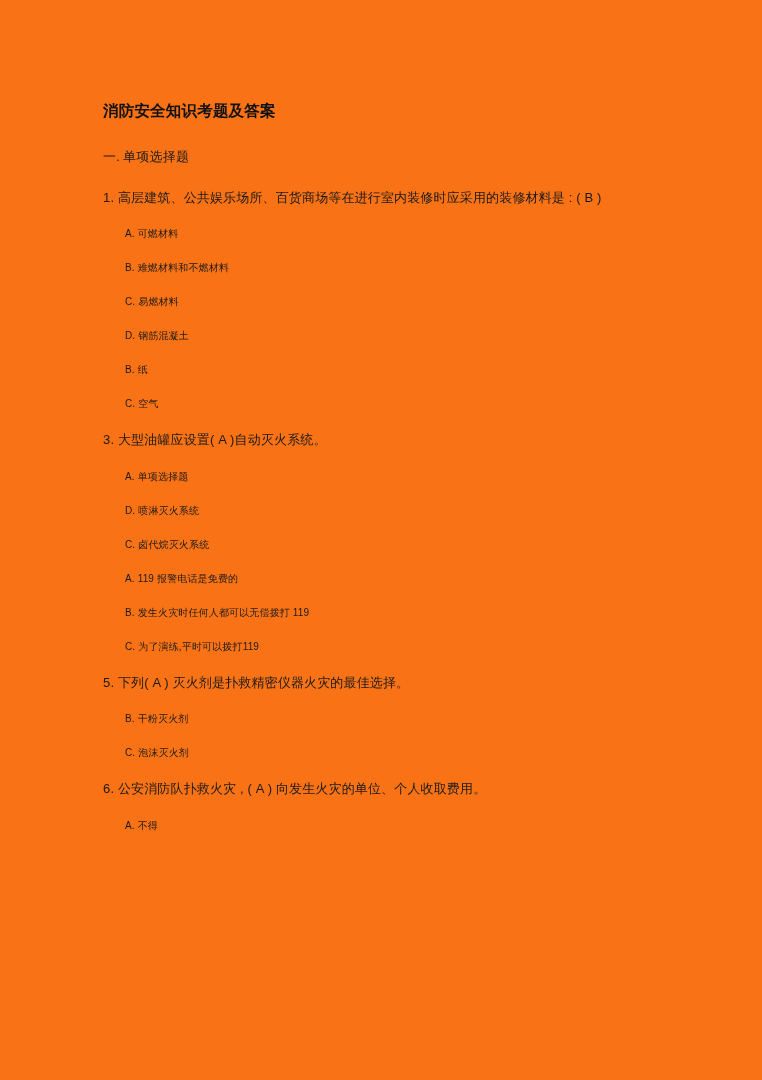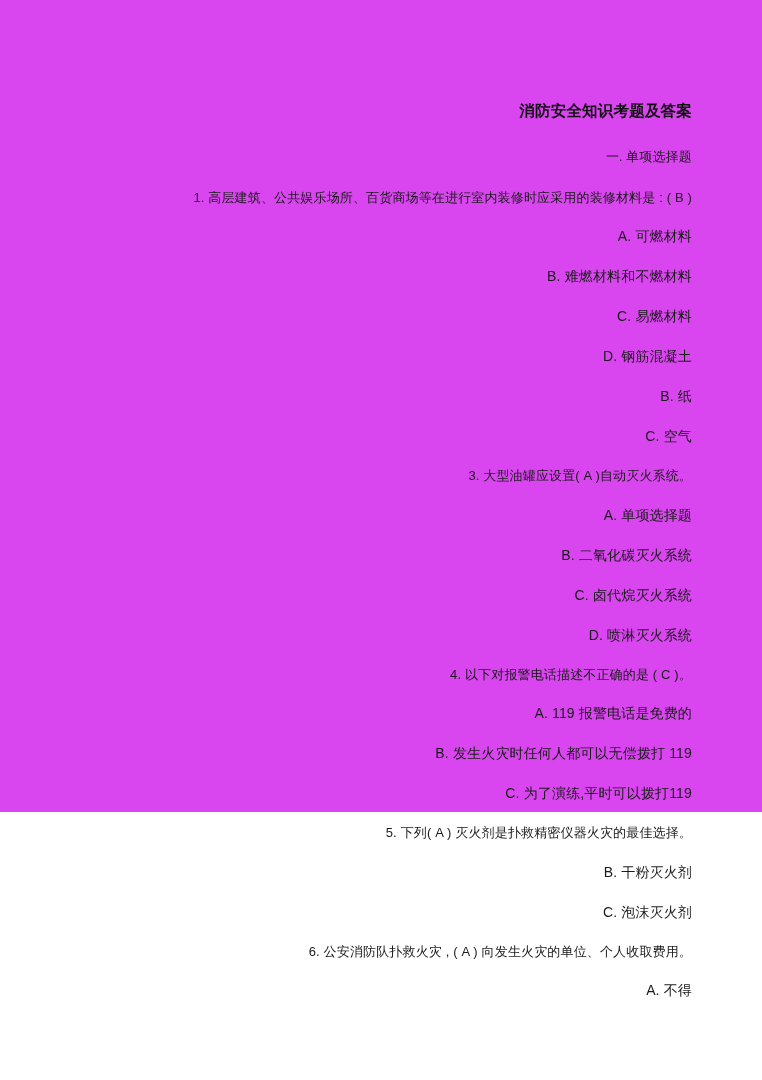--- a/index.html
+++ b/index.html
@@ -10,25 +10,24 @@
   body {
     width: 762px;
     height: 1080px;
     font-family: "Liberation Sans", "DejaVu Sans", sans-serif;
     color: #1a1a1a;
     -webkit-font-smoothing: antialiased;
   }
   .page {
     position: relative;
     width: 762px;
-    height: 812px;
-    background: #d946ef;
+    height: 1080px;
+    background: #f97316;
     box-sizing: border-box;
     padding: 100px 70px 40px 103px;
-    text-align: right;
   }
   .doc-title {
     font-size: 15.5px;
     line-height: 1.4;
     color: #111111;
     margin: 0 0 26px 0;
     letter-spacing: 0.2px;
   }
   .section-heading {
     font-size: 13px;
@@ -47,21 +46,21 @@
     color: #1a1a1a;
     margin: 0 0 19px 0;
     letter-spacing: 0.15px;
   }
   .options {
     margin: 0;
     padding: 0;
     list-style: none;
   }
   .option {
-    font-size: 14px;
+    font-size: 10px;
     line-height: 1.5;
     color: #1a1a1a;
     margin: 0 0 19px 0;
     padding-left: 22px;
     letter-spacing: 0.15px;
   }
   .q-block {
     margin-bottom: 4px;
   }
 </style>
@@ -90,28 +89,26 @@
       <ul class="options">
         <li class="option">B.  纸</li>
         <li class="option">C.   空气</li>
       </ul>
     </div>
 
     <div class="question">
       <p class="q-stem">3.  大型油罐应设置( A )自动灭火系统。</p>
       <ul class="options">
         <li class="option">A.  单项选择题</li>
-        <li class="option">B.  二氧化碳灭火系统</li>
+        <li class="option">D.  喷淋灭火系统</li>
         <li class="option">C.  卤代烷灭火系统</li>
-        <li class="option">D.  喷淋灭火系统</li>
       </ul>
     </div>
 
     <div class="question">
-      <p class="q-stem">4.  以下对报警电话描述不正确的是 ( C )。</p>
       <ul class="options">
         <li class="option">A.  119 报警电话是免费的</li>
         <li class="option">B.  发生火灾时任何人都可以无偿拨打 119</li>
         <li class="option">C.  为了演练,平时可以拨打119</li>
       </ul>
     </div>
 
     <div class="question">
       <p class="q-stem">5.  下列( A ) 灭火剂是扑救精密仪器火灾的最佳选择。</p>
       <ul class="options">

